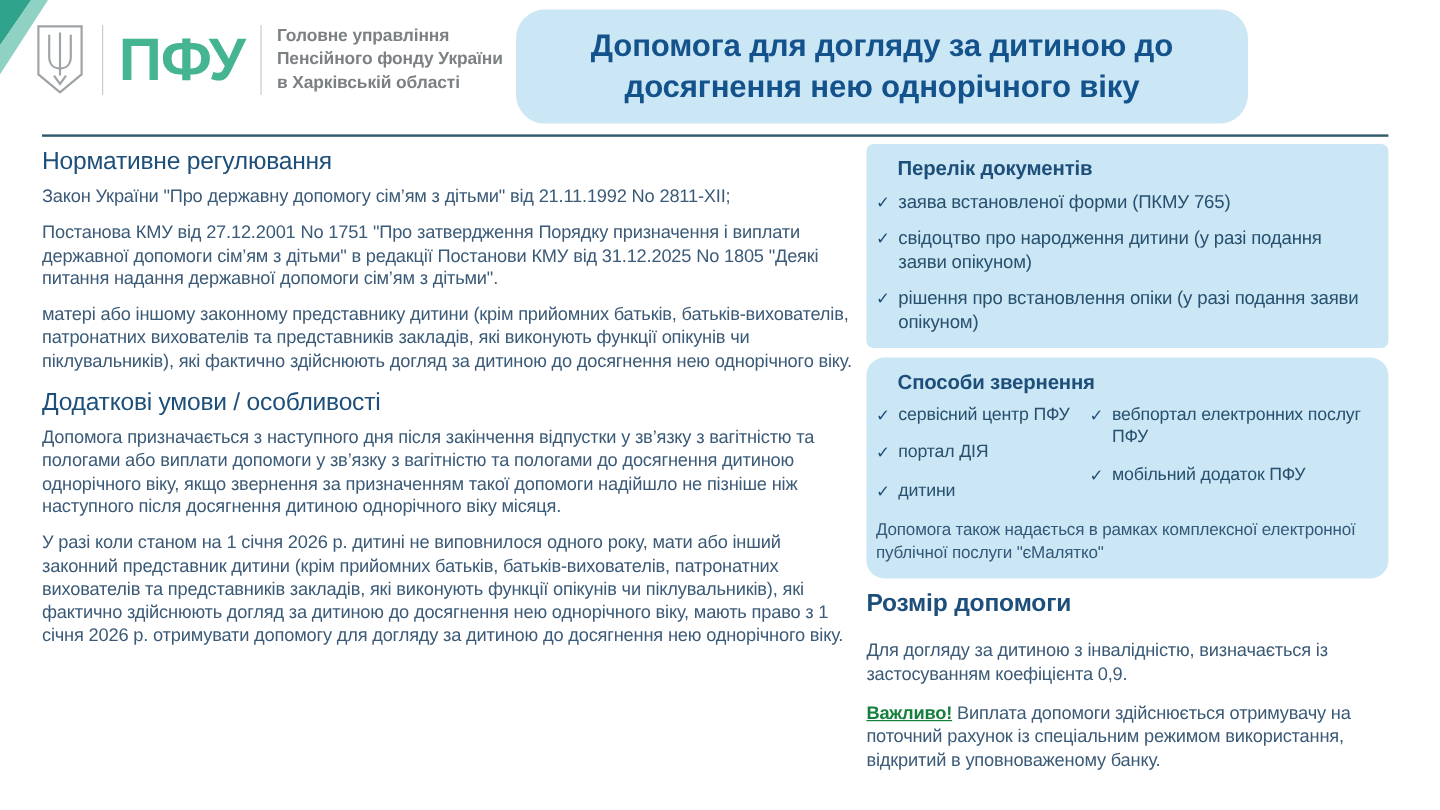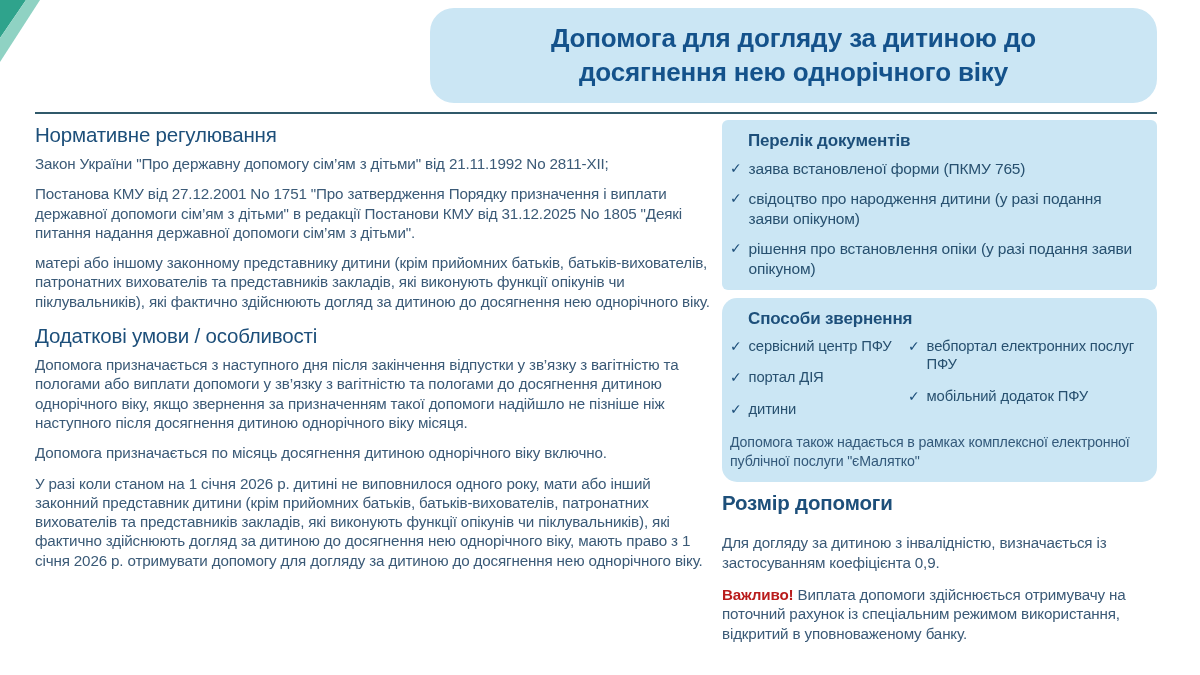--- a/index.html
+++ b/index.html
@@ -19,21 +19,21 @@
     background:#8fd2c3;clip-path:polygon(26px 0,40px 0,0 62px,0 38px);}
 
   
   .logo{position:absolute;left:28px;top:20px;display:flex;align-items:center;gap:13px;}
   .logo svg{display:block;}
   .logo-sep{width:1px;height:58px;background:#c9cdcf;}
   .logo-abbr{font-size:50px;font-weight:800;color:#45b493;letter-spacing:-1px;line-height:1;}
   .logo-name{color:#7b8083;font-size:14.5px;line-height:1.32;font-weight:600;letter-spacing:-0.1px;}
 
   
-  .banner{position:absolute;left:430px;top:8px;width:727px;height:95px;
+  .banner{position:absolute;left:430px;top:8px;width:610px;height:95px;
     background:#cbe6f4;border-radius:24px;display:flex;align-items:center;justify-content:center;}
   .banner-title{max-width:560px;text-align:center;font-size:26px;font-weight:700;
     color:#14528b;line-height:1.3;}
 
   
   .sep-line{position:absolute;left:35px;top:112px;width:1122px;height:2px;background:#30596a;}
 
   
   .left-col{position:absolute;left:35px;top:118px;width:676px;}
   .sec-h{font-size:20.5px;font-weight:400;color:#1d4f7a;margin:13px 0 7px 0;letter-spacing:-0.2px;}
@@ -50,49 +50,66 @@
   .tick{color:#1d4f7a;font-weight:700;font-size:14px;flex:0 0 auto;transform:translateY(1px);}
   .two-col{display:flex;}
   .two-col .colA{width:178px;flex:0 0 auto;}
   .two-col .colB{flex:1;}
   .two-col .chk{margin-bottom:13px;font-size:14.8px;}
   .box-note{font-size:14.2px;color:#33597a;line-height:1.3;margin:2px 0 0 0;}
 
   .amount{margin-top:9px;}
   .amount-h{font-size:20.5px;font-weight:700;color:#1d4f7a;margin:0 0 18px 0;}
   .amount p{font-size:15.2px;line-height:1.3;color:#3b5a77;margin:0 0 12px 0;}
-  .amount p strong{color:#b91c1c;margin-right:4px;}
+  .amount p strong{color:#15803d;margin-right:4px;text-decoration:underline;}
 </style>
 </head>
 <body>
 
 <div class="canvas">
 
   <div class="ribbon">
     <div class="ribbon-dark"></div>
     <div class="ribbon-light"></div>
   </div>
 
+  <div class="logo">
+    <span>
+      <svg width="44" height="60" viewBox="0 0 44 60" fill="none" stroke="#9ea3a6" stroke-width="1.8">
+        <path d="M4,2 H40 V42 L22,57 L4,42 Z"></path>
+        <path d="M13,9 v18 c0,7 4,10 9,10 c5,0 9,-3 9,-10 v-18"></path>
+        <path d="M22,7 v36"></path>
+        <path d="M17,43 l5,7 l5,-7"></path>
+      </svg>
+    </span>
+    <div class="logo-sep"></div>
+    <div class="logo-abbr">ПФУ</div>
+    <div class="logo-sep"></div>
+    <div class="logo-name">
+      <div>Головне управління</div>
+      <div>Пенсійного фонду України</div>
+      <div>в Харківській області</div>
+    </div>
+  </div>
 
   <div class="banner">
     <div class="banner-title">Допомога для догляду за дитиною до досягнення нею однорічного віку</div>
   </div>
 
   <div class="sep-line"></div>
 
   <div class="left-col">
     <div class="sec-h first">Нормативне регулювання</div>
     <p>Закон України "Про державну допомогу сім’ям з дітьми" від 21.11.1992 No 2811-XII;</p>
     <p>Постанова КМУ від 27.12.2001 No 1751 "Про затвердження Порядку призначення і виплати державної допомоги сім’ям з дітьми" в редакції Постанови КМУ від 31.12.2025 No 1805 "Деякі питання надання державної допомоги сім’ям з дітьми".</p>
 
     <p>матері або іншому законному представнику дитини (крім прийомних батьків, батьків-вихователів, патронатних вихователів та представників закладів, які виконують функції опікунів чи піклувальників), які фактично здійснюють догляд за дитиною до досягнення нею однорічного віку.</p>
 
     <div class="sec-h">Додаткові умови / особливості</div>
     <p>Допомога призначається з наступного дня після закінчення відпустки у зв’язку з вагітністю та пологами або виплати допомоги у зв’язку з вагітністю та пологами до досягнення дитиною однорічного віку, якщо звернення за призначенням такої допомоги надійшло не пізніше ніж наступного після досягнення дитиною однорічного віку місяця.</p>
-    <p>Допомога призначається по місяць досягнення дитиною однорічного віку включно.</p>
     <p>У разі коли станом на 1 січня 2026 р. дитині не виповнилося одного року, мати або інший законний представник дитини (крім прийомних батьків, батьків-вихователів, патронатних вихователів та представників закладів, які виконують функції опікунів чи піклувальників), які фактично здійснюють догляд за дитиною до досягнення нею однорічного віку, мають право з 1 січня 2026 р. отримувати допомогу для догляду за дитиною до досягнення нею однорічного віку.</p>
   </div>
 
   <div class="right-col">
 
     <div class="bluebox">
       <div class="box-h">Перелік документів</div>
       <div class="chk">
         <span class="tick">✓</span>
         <span>заява встановленої форми (ПКМУ 765)</span>

